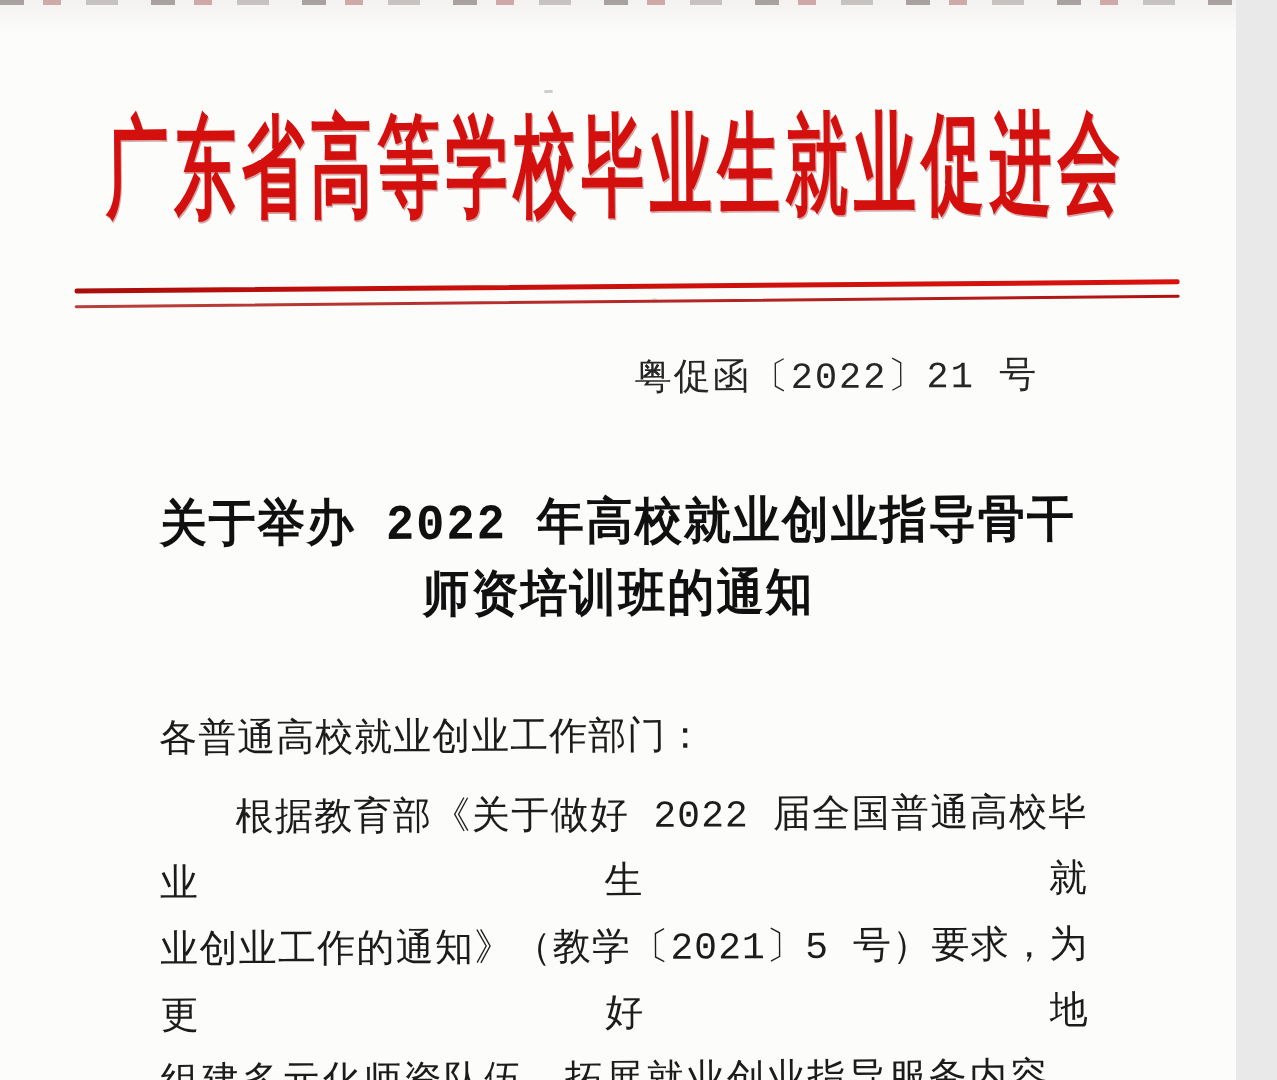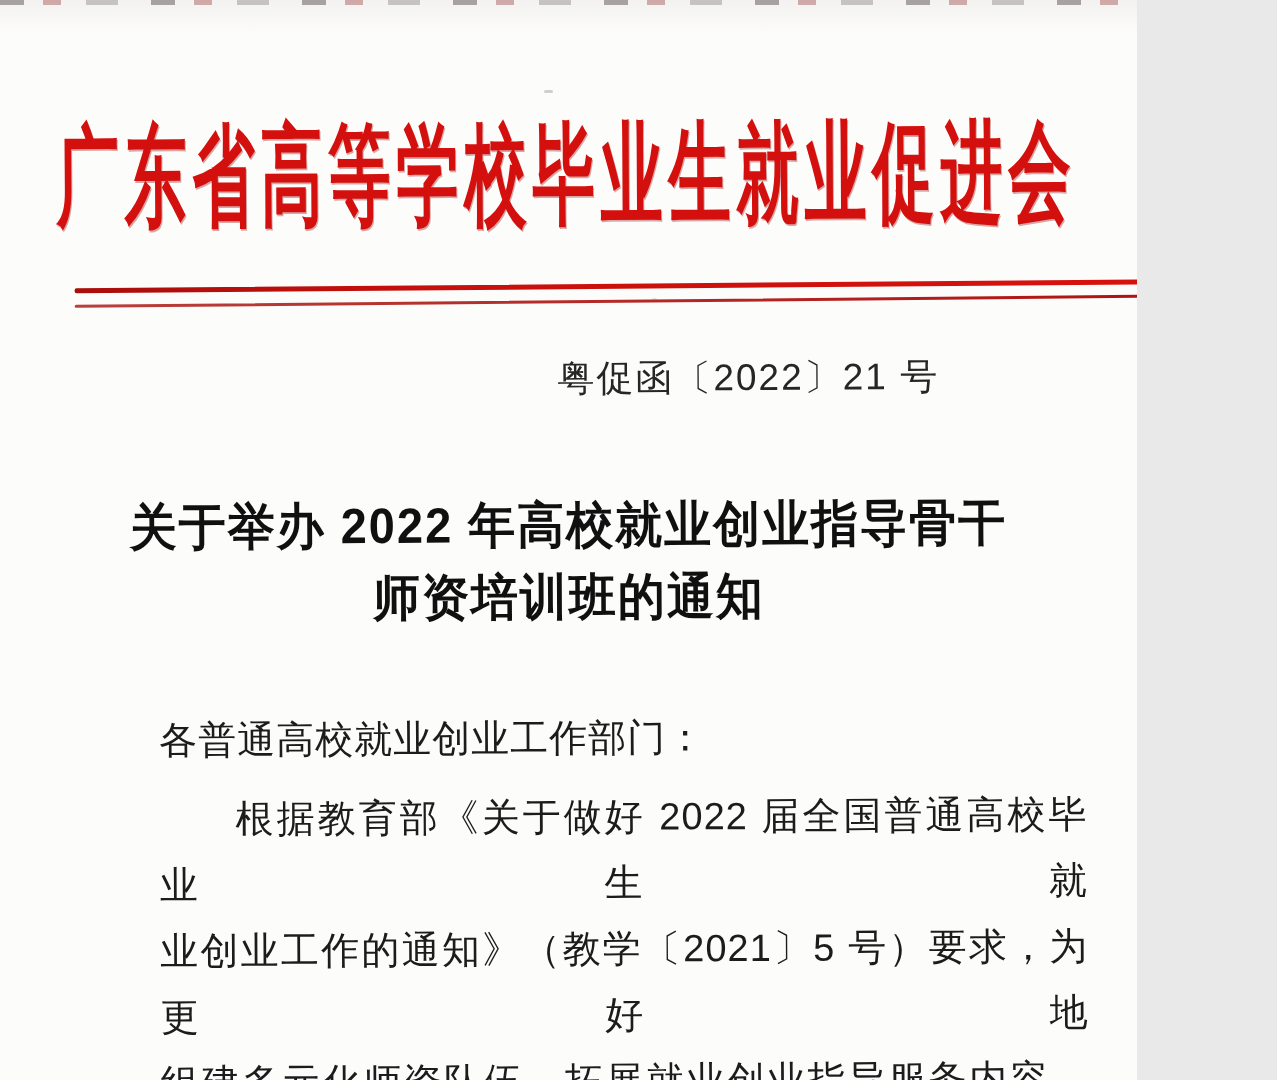--- a/index.html
+++ b/index.html
@@ -2,26 +2,26 @@
 <html style="--accent-red: #d3100d; --divider-red: #c8100c; --text: #1e1e1e; --paper: #fcfcfb;"><head>
 <meta charset="utf-8">
 <style>
   html, body {
     margin: 0;
     padding: 0;
     background: #e9e9e9;
   }
   .page {
     position: relative;
-    width: 1137px;
+    width: 1236px;
     height: 1080px;
     overflow: hidden;
     background: var(--paper, #fcfcfb);
     background-image: linear-gradient(#f3f2f0, var(--paper, #fcfcfb) 34px);
-    font-family: Liberation Sans, sans-serif;
+    font-family: Liberation Mono, monospace;
     color: var(--text, #1e1e1e);
   }
   
   .artifact-strip {
     position: absolute;
     top: 0; left: 0; right: 0;
     height: 5px;
     background: repeating-linear-gradient(90deg,
       rgba(70, 58, 58, 0.55) 0 24px,
       rgba(0,0,0,0) 24px 43px,

